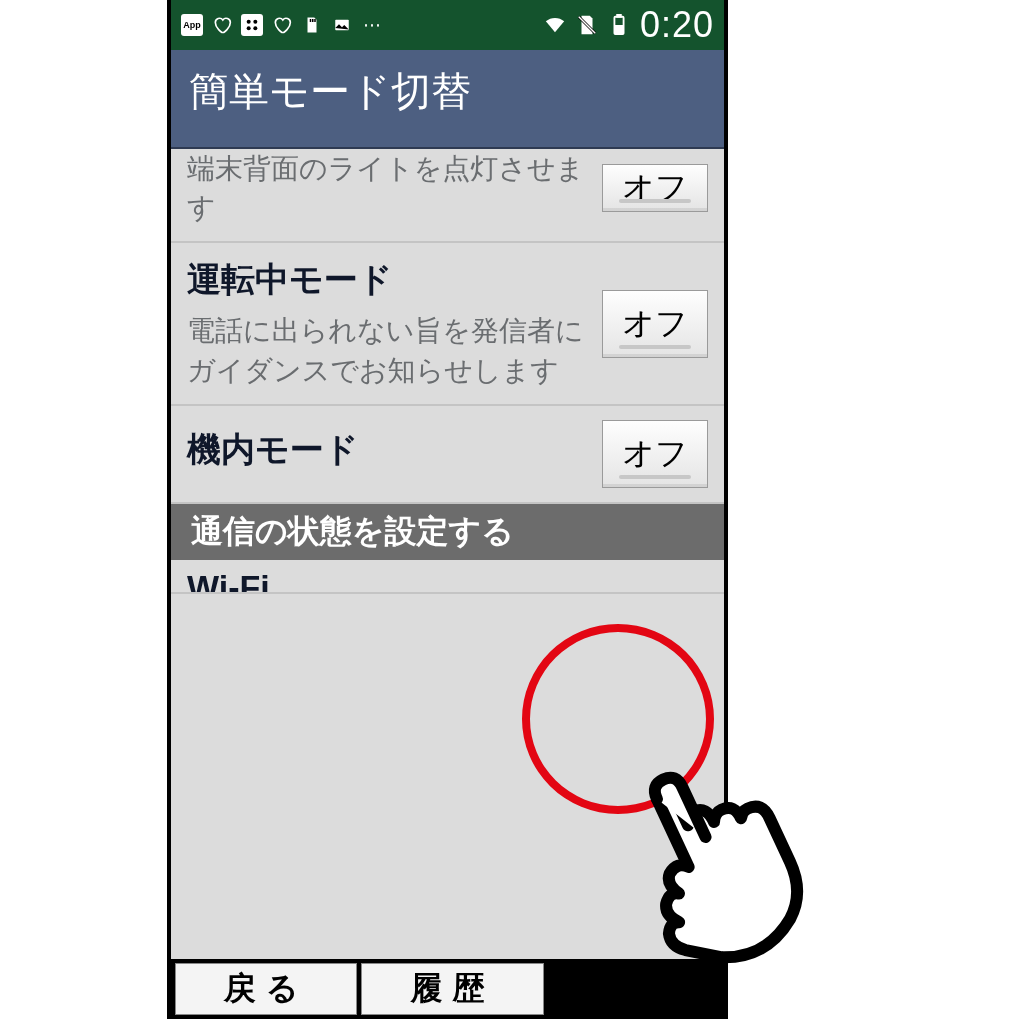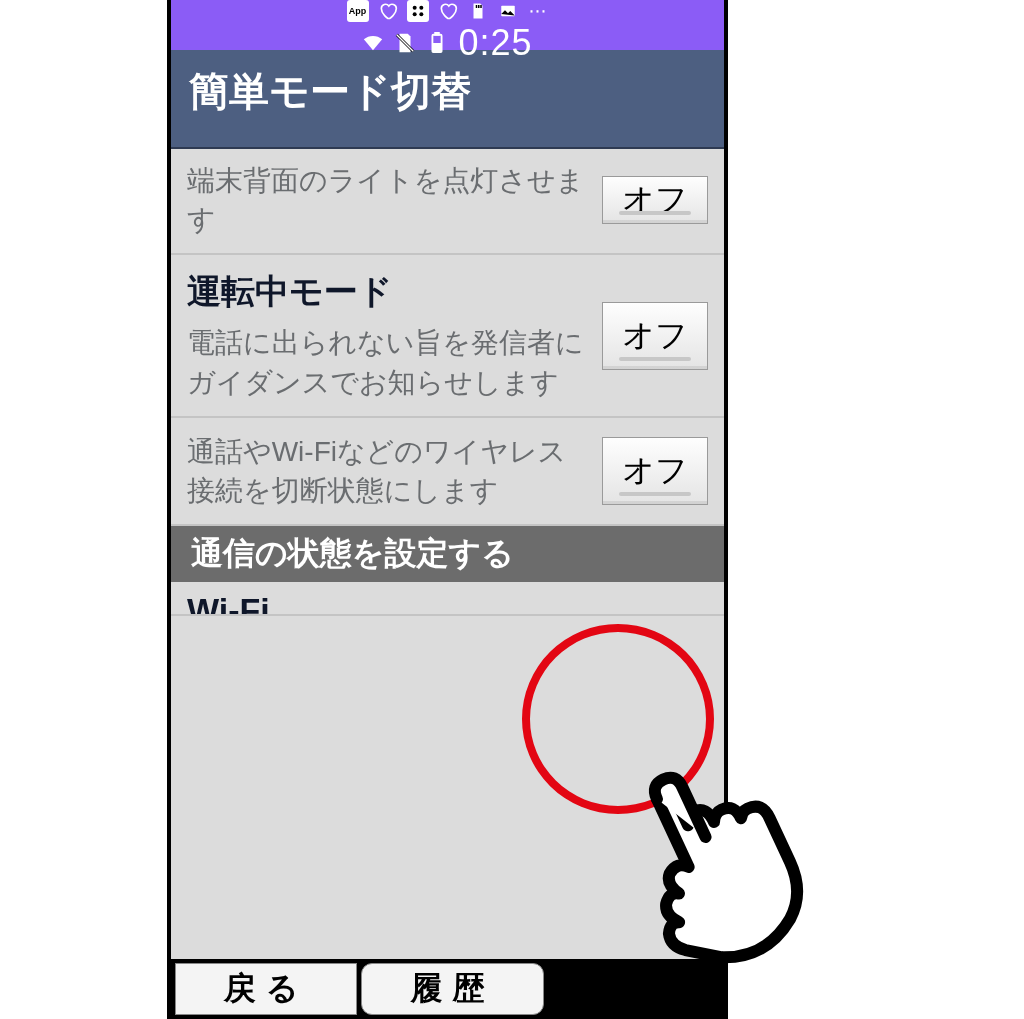--- a/index.html
+++ b/index.html
@@ -21,49 +21,48 @@
     height: 1019px;
     border-left: 4px solid #000;
     border-right: 4px solid #000;
     background: #dcdcdc;
     overflow: hidden;
   }
 
   
   .statusbar {
     height: 50px;
-    background: #8b5cf6;
+    background: #14532d;
     color: #fff;
     display: flex;
     align-items: center;
     justify-content: space-between;
     padding: 0 10px;
     font-size: 18px;
-    flex-direction: column;
   }
   .status-left { display: flex; align-items: center; gap: 8px; }
   .status-right { display: flex; align-items: center; gap: 10px; }
   .s-icon {
     width: 22px; height: 22px;
     display: flex; align-items: center; justify-content: center;
     font-size: 12px;
   }
   .s-icon.box { background:#fff; color:#000; border-radius:3px; font-weight:bold; font-size:9px; line-height:1; }
   .clock { font-size: 36px; font-weight: 300; letter-spacing: 1px; }
 
   
   .header {
     background: #4d5f81;
     color: #fff;
     padding: 10px 12px 16px 12px;
     border-bottom: 2px solid #2e3a52;
   }
   .header h1 {
     font-size: 40px;
-    font-weight: bold;
+    font-weight: normal;
     margin: 4px 0 12px 6px;
   }
   .settings-btn {
     display: block;
     width: 100%;
     height: 68px;
     background: linear-gradient(#5a6c90, #455879);
     border: 3px solid #1f2a40;
     border-radius: 10px;
     color: #fff;
@@ -79,21 +78,21 @@
     background: #dcdcdc;
   }
   .row {
     display: flex;
     align-items: center;
     justify-content: space-between;
     padding: 14px 16px;
     border-bottom: 2px solid #c4c4c4;
     gap: 12px;
   }
-  .row.partial-top { padding-top: 12px; }
+  .row.partial-top { padding-top: 0; }
   .row .texts { flex: 1; min-width: 0; }
   .row-title {
     font-size: 34px;
     font-weight: 600;
     color: #0f172a;
     margin-bottom: 8px;
   }
   .row-desc {
     font-size: 28px;
     color: #6a6d70;
@@ -142,21 +141,21 @@
     flex: 1;
     margin: 4px;
     margin-right: 0;
     background: #f4f4f4;
     border: 1px solid #888;
     font-size: 32px;
     font-weight: 700;
     letter-spacing: 10px;
     cursor: pointer;
   }
-  .softkey + .softkey { margin-left: 4px; border-radius: 11px; }
+  .softkey + .softkey { margin-left: 4px; }
   .softspacer { flex: 1; }
 
   
   .row.cutoff {
     height: 32px;
     padding-top: 32px;
     padding-bottom: 0;
     overflow: hidden;
   }
 
@@ -236,21 +235,21 @@
             <line x1="3" y1="3" x2="21" y2="21" stroke="#fff" stroke-width="1.5"></line>
           </svg>
       </span>
       <span class="s-icon">
         <svg viewBox="0 0 14 24" width="14" height="22" fill="none" stroke="#fff" stroke-width="2">
             <rect x="2" y="3" width="10" height="19" rx="1"></rect>
             <rect x="5" y="1" width="4" height="2" fill="#fff"></rect>
             <rect x="3" y="13" width="8" height="8" fill="#fff"></rect>
           </svg>
       </span>
-      <span class="clock">0:25</span>
+      <span class="clock">0:20</span>
     </div>
   </div>
 
   <div class="header">
     <h1>簡単モード切替</h1>
   </div>
 
   <div class="list">
 
     <div class="row partial-top">
@@ -263,21 +262,21 @@
     <div class="row">
       <div class="texts">
         <div class="row-title">運転中モード</div>
         <div class="row-desc">電話に出られない旨を発信者にガイダンスでお知らせします</div>
       </div>
       <button class="toggle">オフ</button>
     </div>
 
     <div class="row">
       <div class="texts">
-        <div class="row-desc">通話やWi-Fiなどのワイヤレス接続を切断状態にします</div>
+        <div class="row-title">機内モード</div>
       </div>
       <button class="toggle">オフ</button>
     </div>
 
     <div class="section">通信の状態を設定する</div>
 
     <div class="row cutoff">
       <div class="texts">
         <div class="row-title">Wi-Fi</div>
       </div>

